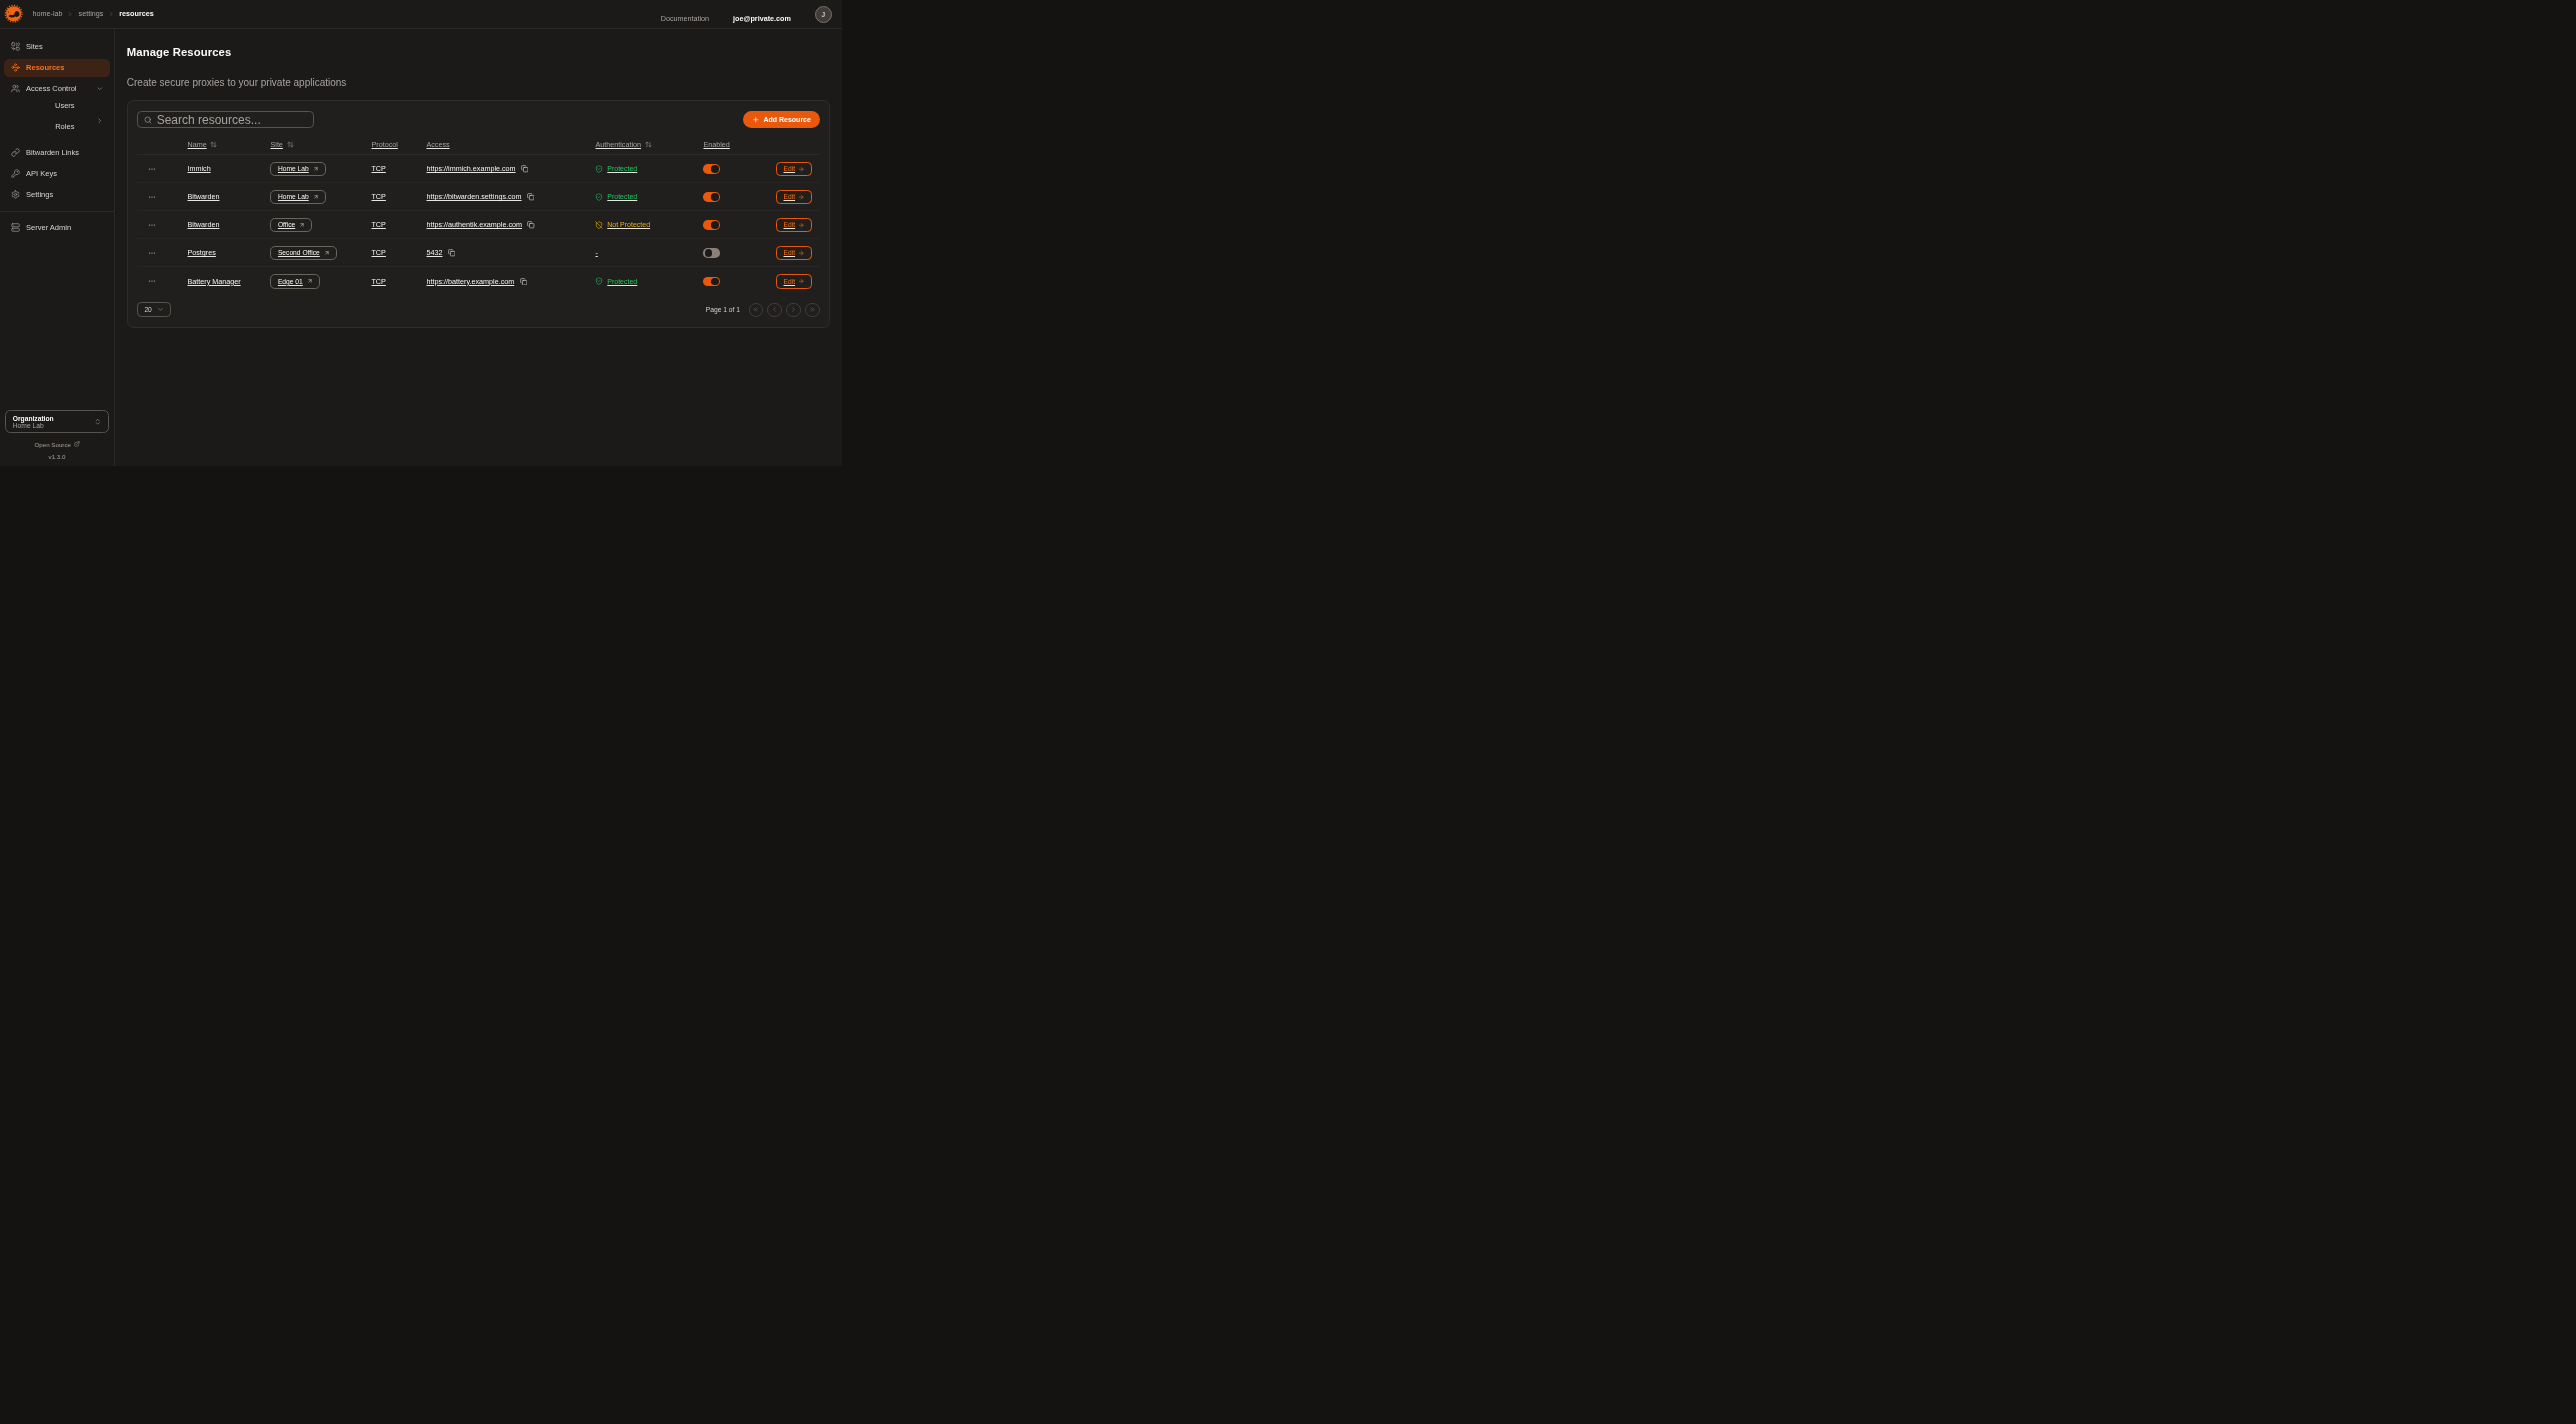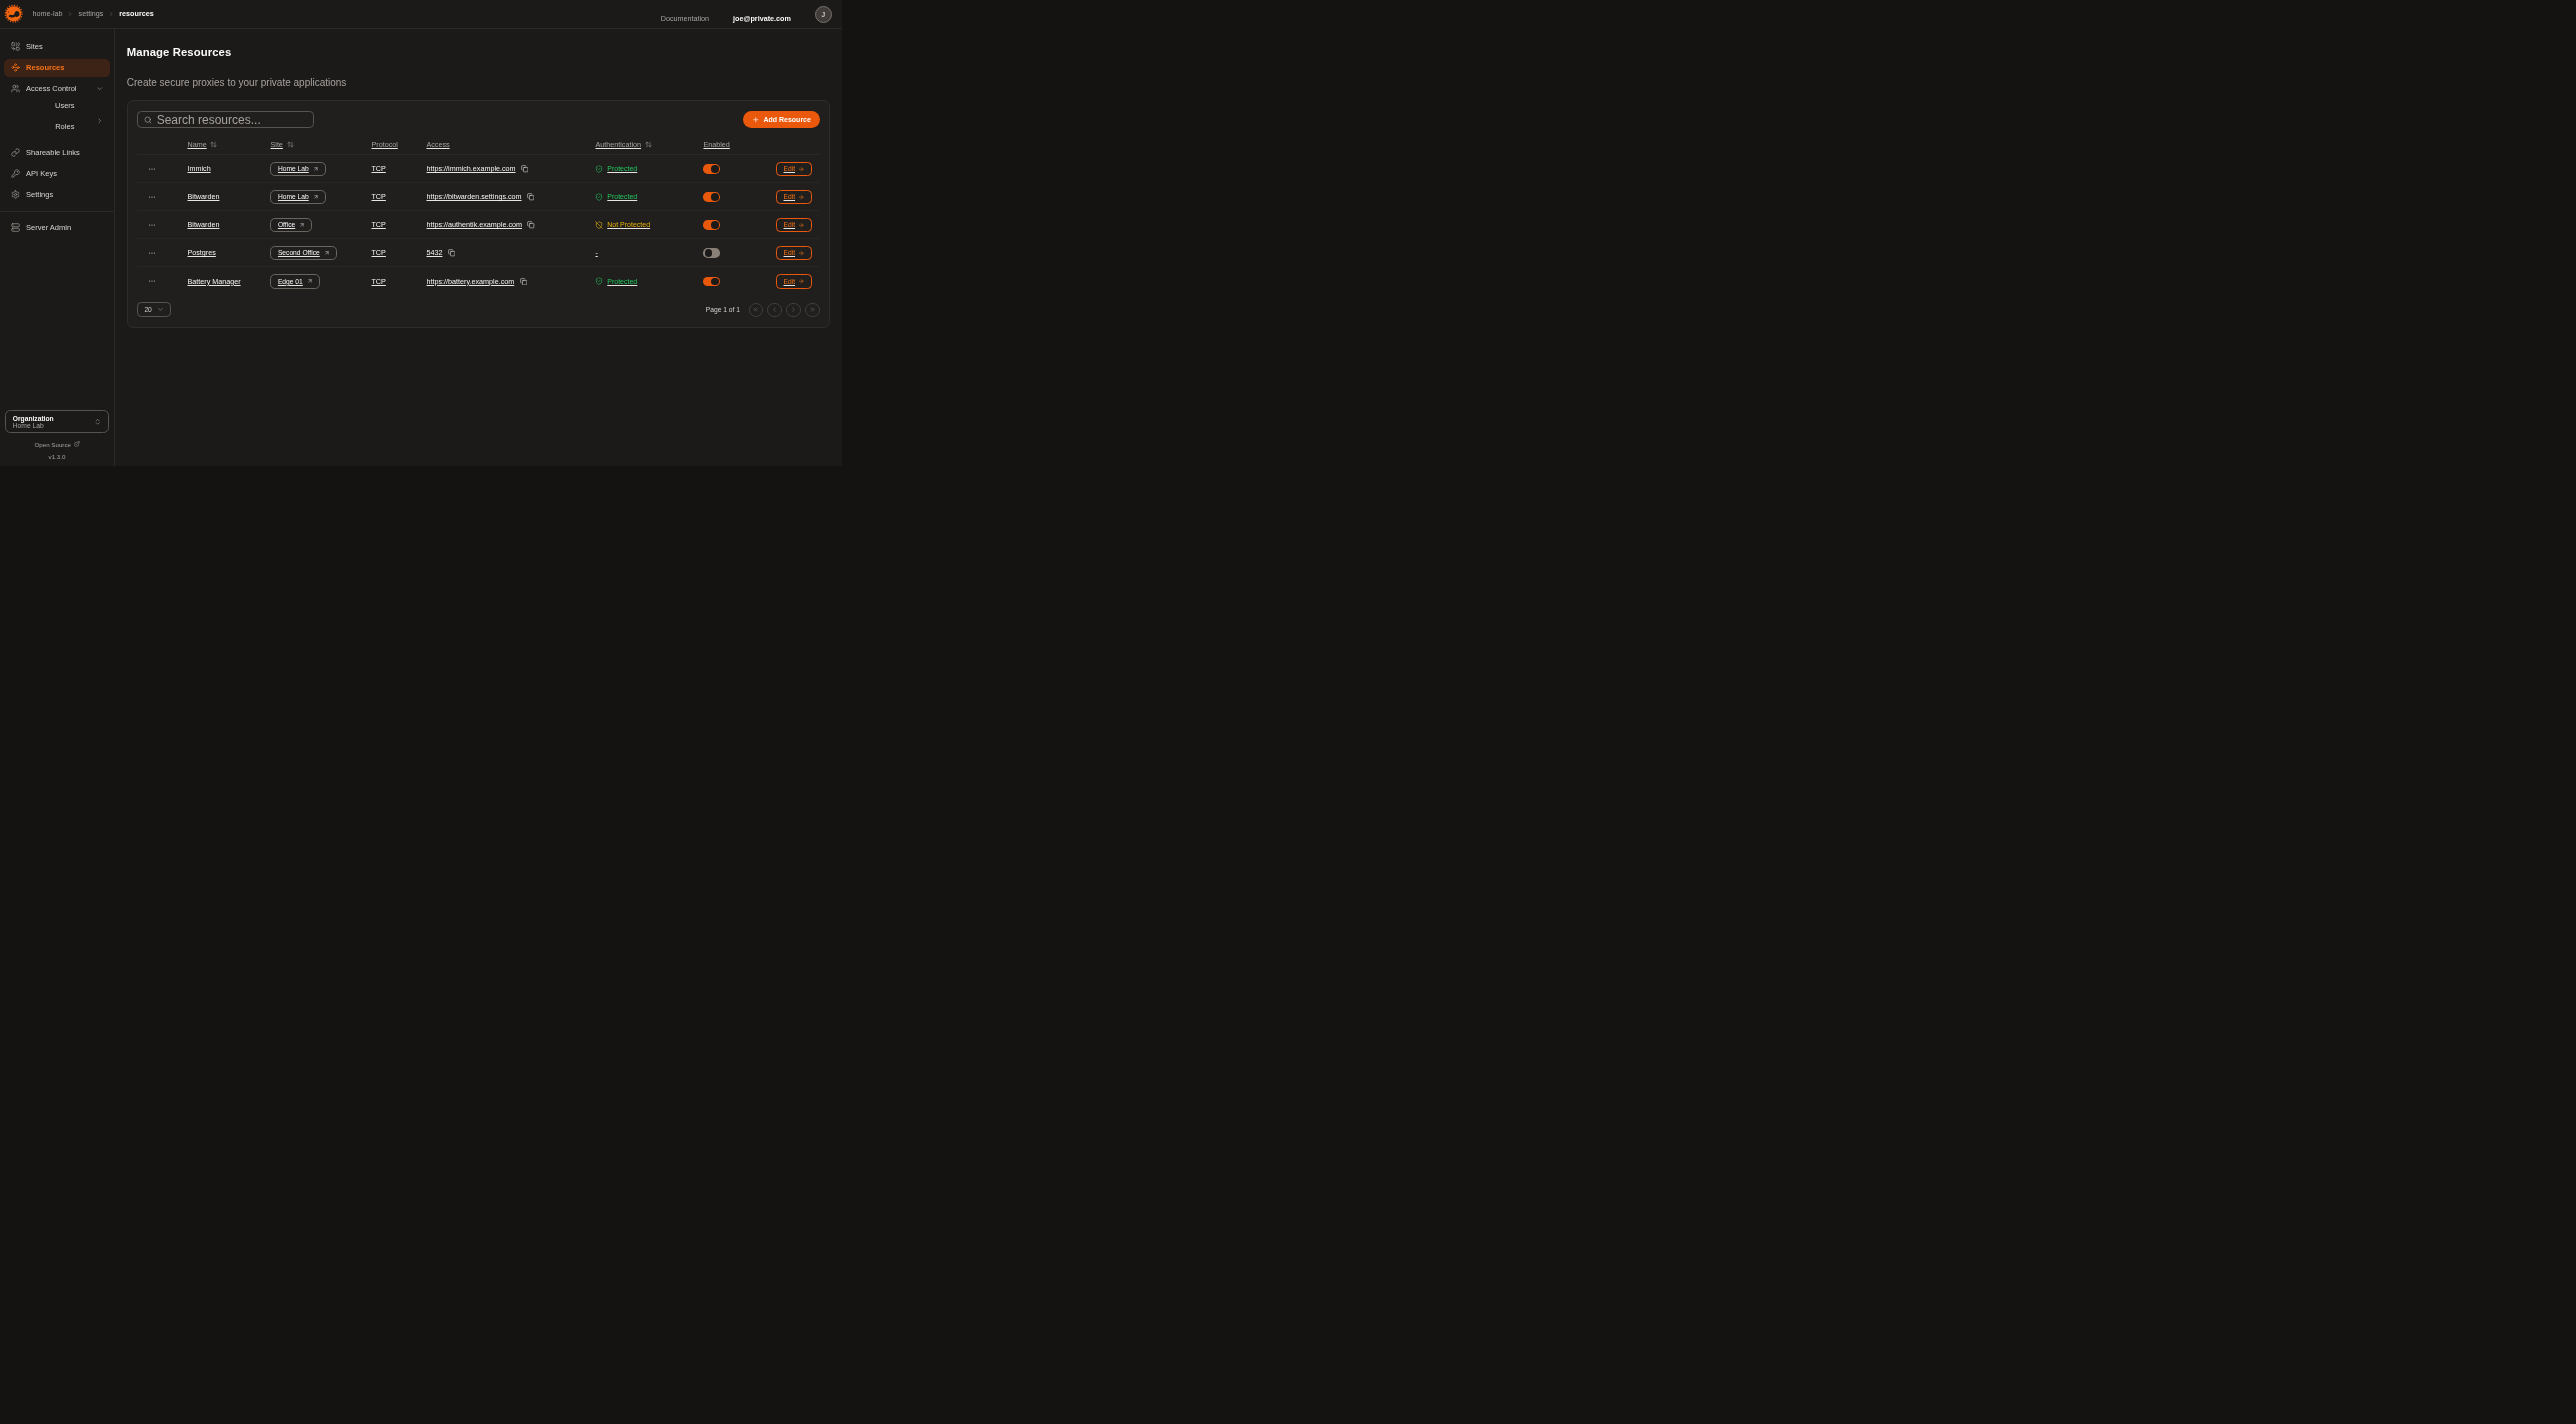--- a/index.html
+++ b/index.html
@@ -286,21 +286,21 @@
         <span>Roles</span>
       </div>
 
       <div class="side-item">
         <span class="s-icon">
           <svg width="9" height="9" viewBox="0 0 24 24" fill="none" stroke="currentColor" stroke-width="1.8" stroke-linecap="round" stroke-linejoin="round">
               <path d="M10 13a5 5 0 0 0 7.54.54l3-3a5 5 0 0 0-7.07-7.07l-1.72 1.71"></path>
               <path d="M14 11a5 5 0 0 0-7.54-.54l-3 3a5 5 0 0 0 7.07 7.07l1.71-1.71"></path>
             </svg>
         </span>
-        <span>Shareable Links</span>
+        <span>Bitwarden Links</span>
       </div>
 
       <div class="side-item">
         <span class="s-icon">
           <svg width="9" height="9" viewBox="0 0 24 24" fill="none" stroke="currentColor" stroke-width="1.8" stroke-linecap="round" stroke-linejoin="round">
               <path d="M2.586 17.414A2 2 0 0 0 2 18.828V21a1 1 0 0 0 1 1h3a1 1 0 0 0 1-1v-1a1 1 0 0 1 1-1h1a1 1 0 0 0 1-1v-1a1 1 0 0 1 1-1h.172a2 2 0 0 0 1.414-.586l.814-.814a6.5 6.5 0 1 0-4-4z"></path>
               <circle cx="16.5" cy="7.5" r=".5" fill="currentColor"></circle>
             </svg>
         </span>
         <span>API Keys</span>

